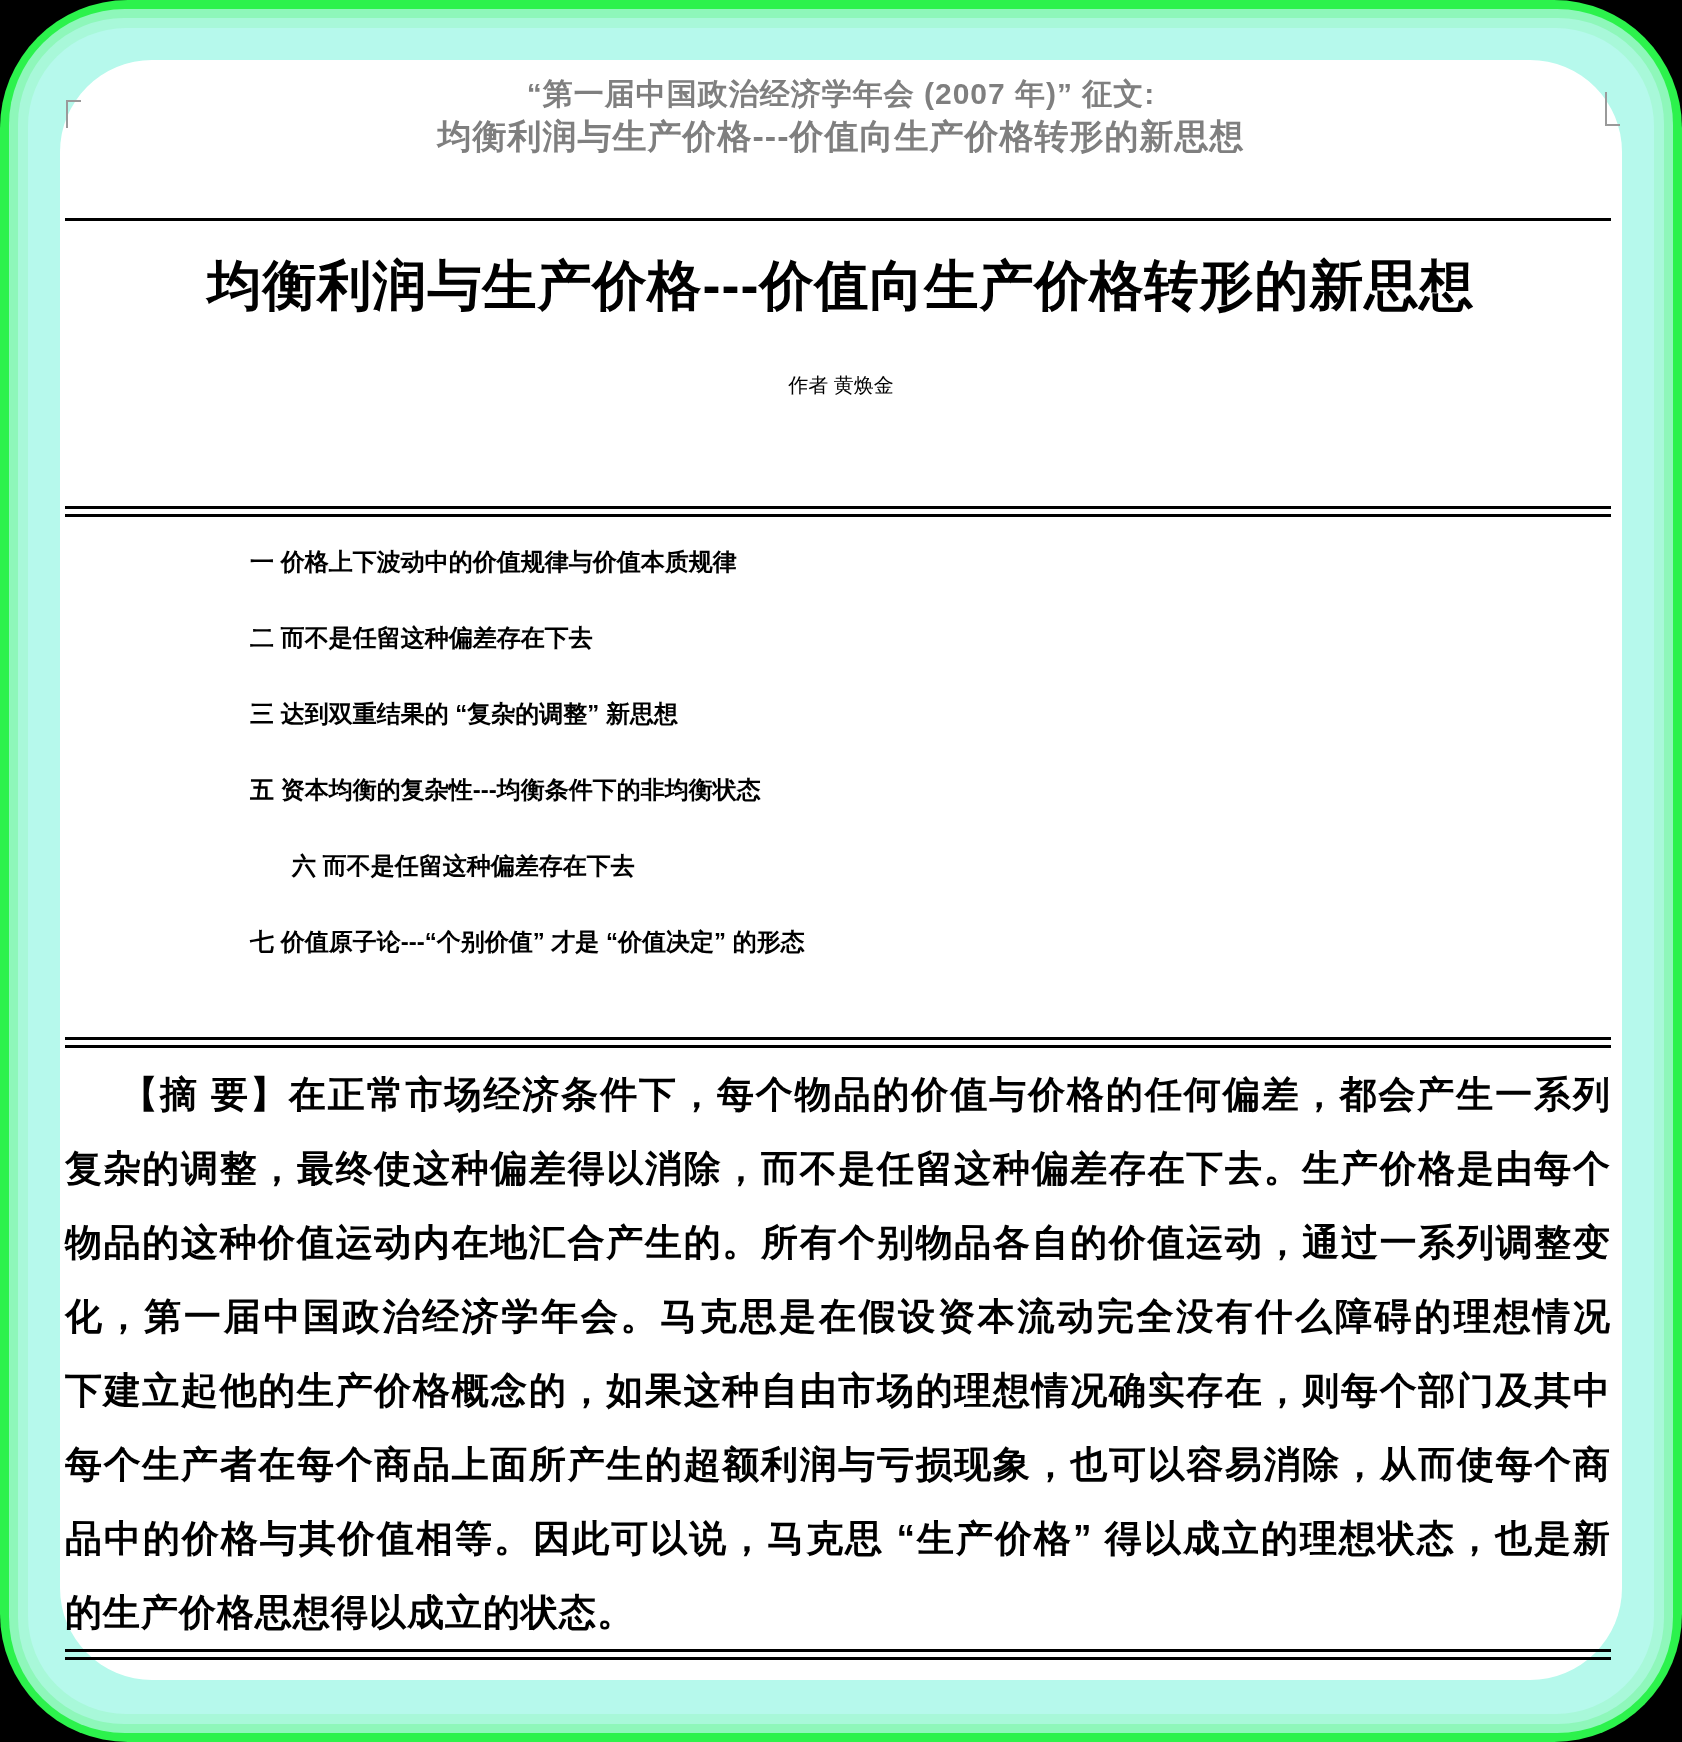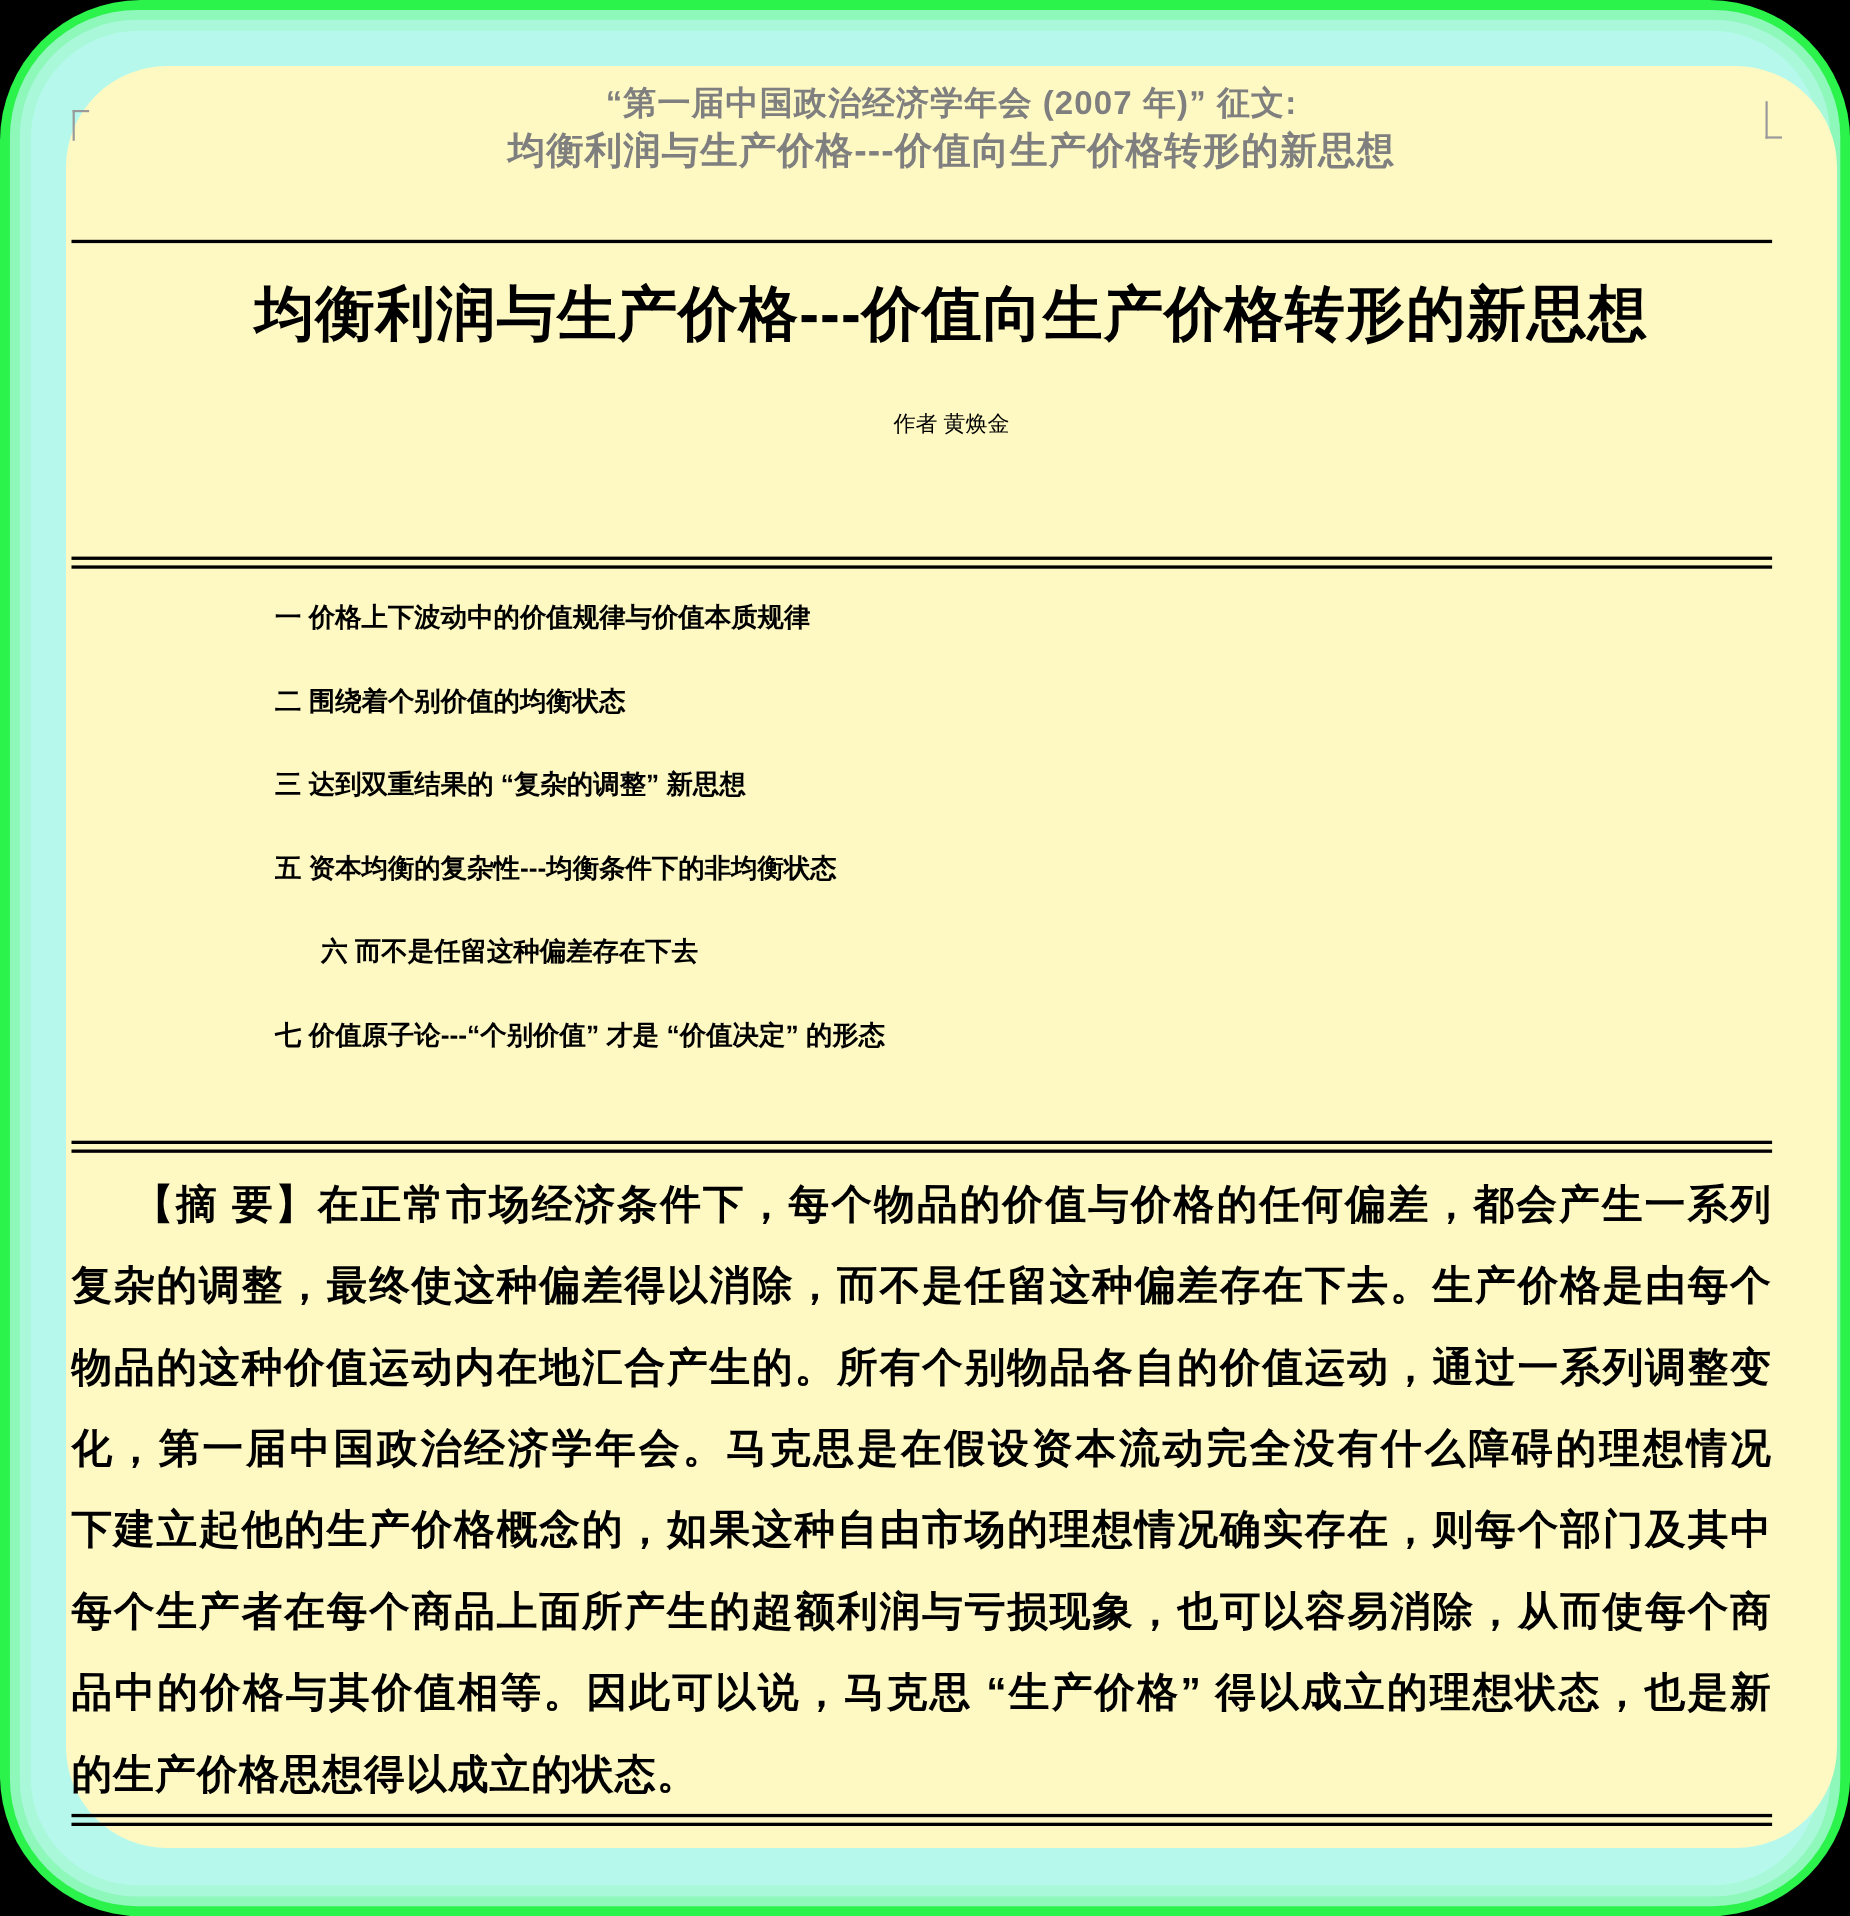--- a/index.html
+++ b/index.html
@@ -14,23 +14,22 @@
   
   .frame-a { position: absolute; inset: 0; border-radius: 128px; background: #2cf24c; }
   .frame-b { position: absolute; inset: 9px;  border-radius: 116px; background: #8ef7ba; }
   .frame-c { position: absolute; inset: 18px; border-radius: 106px; background: #a8f8d9; }
   .frame-d { position: absolute; inset: 28px; border-radius: 98px;  background: #b6f9ec; }
 
   
   .page {
     position: absolute; left: 60px; top: 60px;
     width: 1562px; height: 1620px;
-    background: #fef9c3; border-radius: 92px;
+    background: #ffffff; border-radius: 92px;
     color: #000;
-    padding-left: 48px;
   }
 
   
   .crop-mark-tl {
     position: absolute; left: 6px; top: 40px; width: 13px; height: 26px;
     border-left: 2px solid #9a9a9a; border-top: 2px solid #9a9a9a;
   }
   .crop-mark-tr {
     position: absolute; left: 1545px; top: 32px; width: 13px; height: 32px;
     border-left: 2px solid #9a9a9a; border-bottom: 2px solid #9a9a9a;
@@ -114,21 +113,21 @@
     <div class="rule-single r1"></div>
 
     <div class="doc-title">均衡利润与生产价格---价值向生产价格转形的新思想</div>
 
     <div class="doc-author">作者 黄焕金</div>
 
     <div class="rule-double rd1"></div>
 
     <div class="toc">
       <div class="toc-item">一 价格上下波动中的价值规律与价值本质规律</div>
-      <div class="toc-item">二 围绕着个别价值的均衡状态</div>
+      <div class="toc-item">二 而不是任留这种偏差存在下去</div>
       <div class="toc-item">三 达到双重结果的 “复杂的调整” 新思想</div>
       <div class="toc-item">五 资本均衡的复杂性---均衡条件下的非均衡状态</div>
       <div class="toc-item indented">六 而不是任留这种偏差存在下去</div>
       <div class="toc-item">七 价值原子论---“个别价值” 才是 “价值决定” 的形态</div>
     </div>
 
     <div class="rule-double rd2"></div>
 
     <div class="abstract">
       <div class="abs-line first">【摘 要】在正常市场经济条件下，每个物品的价值与价格的任何偏差，都会产生一系列</div>

